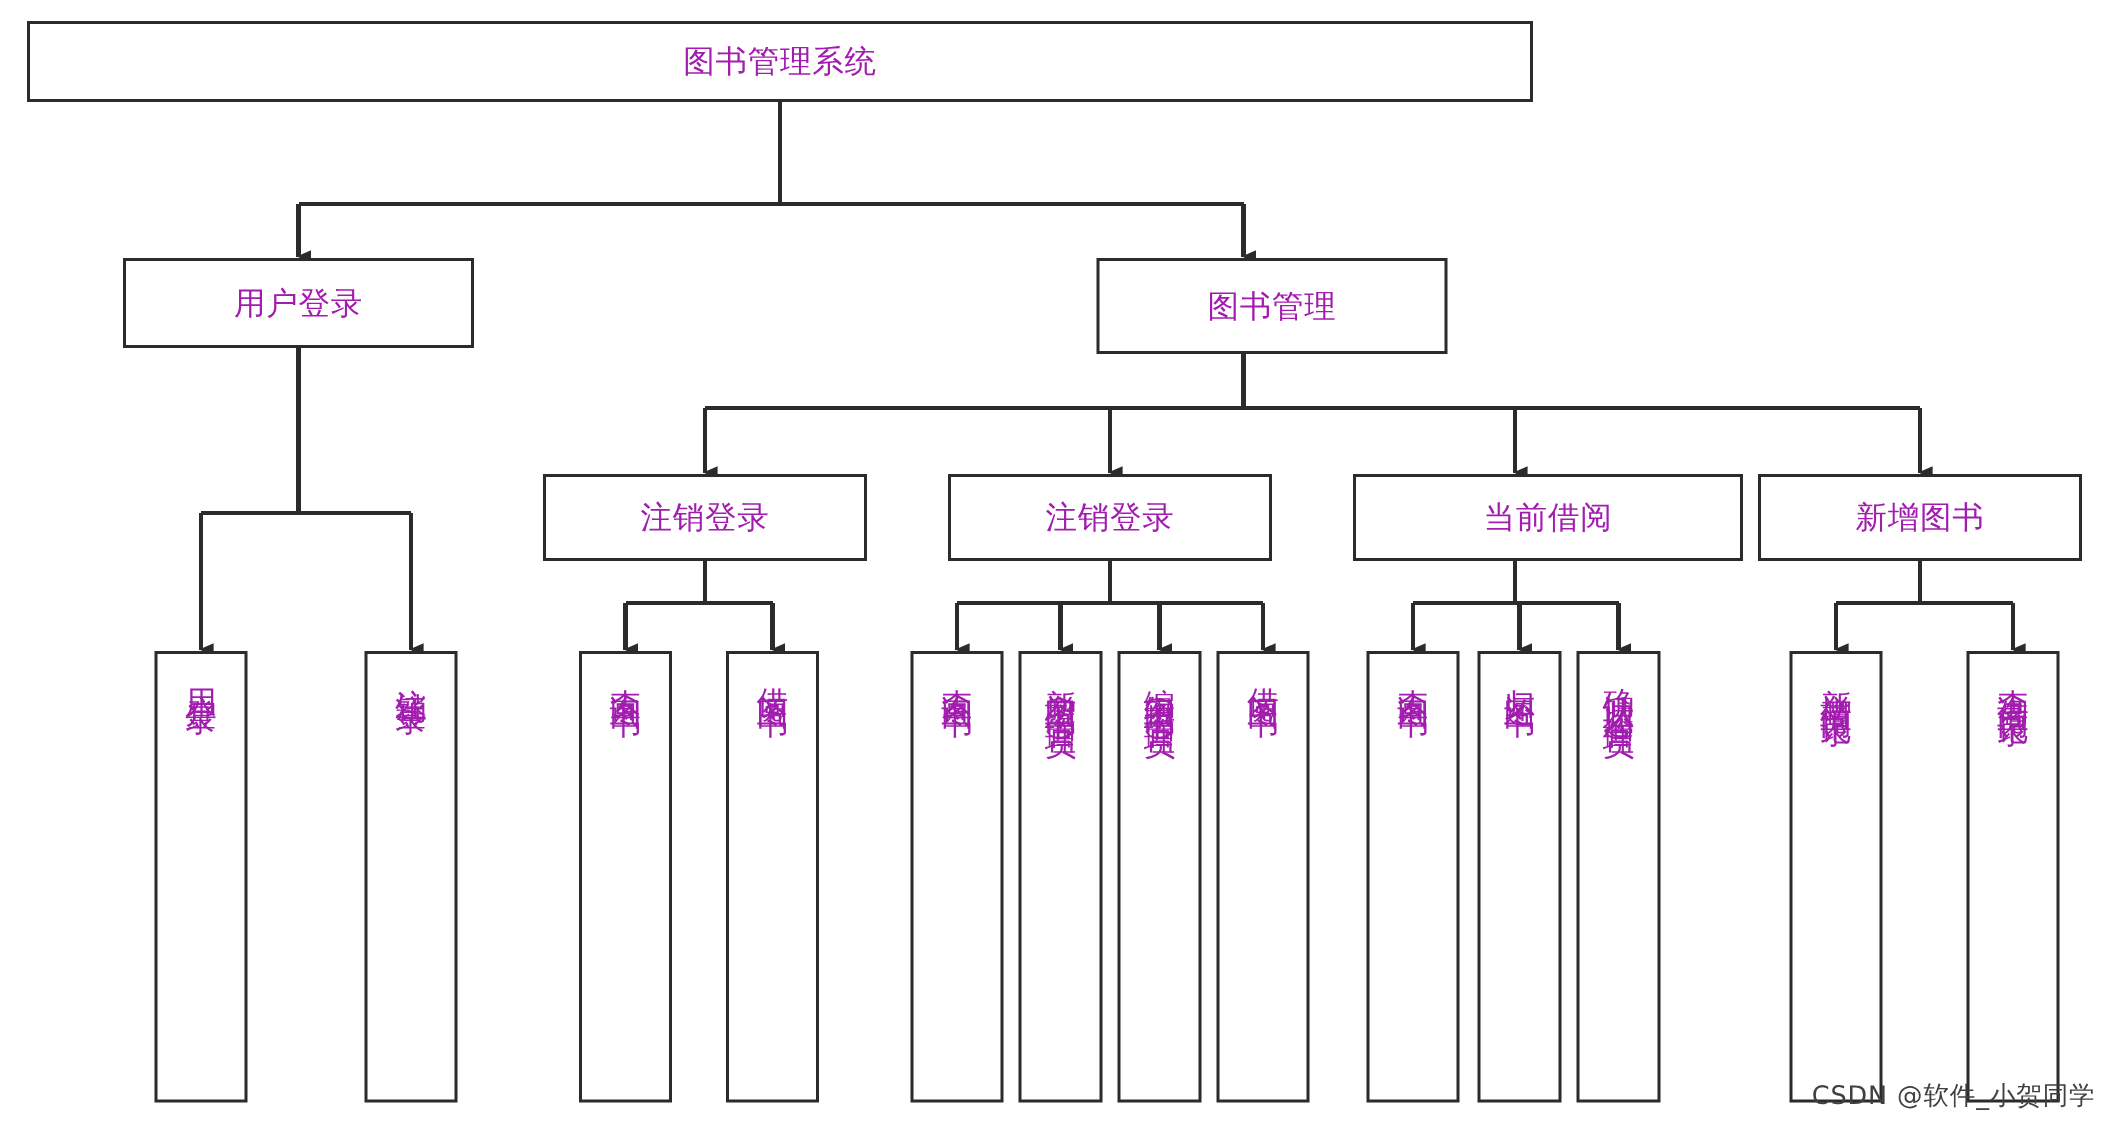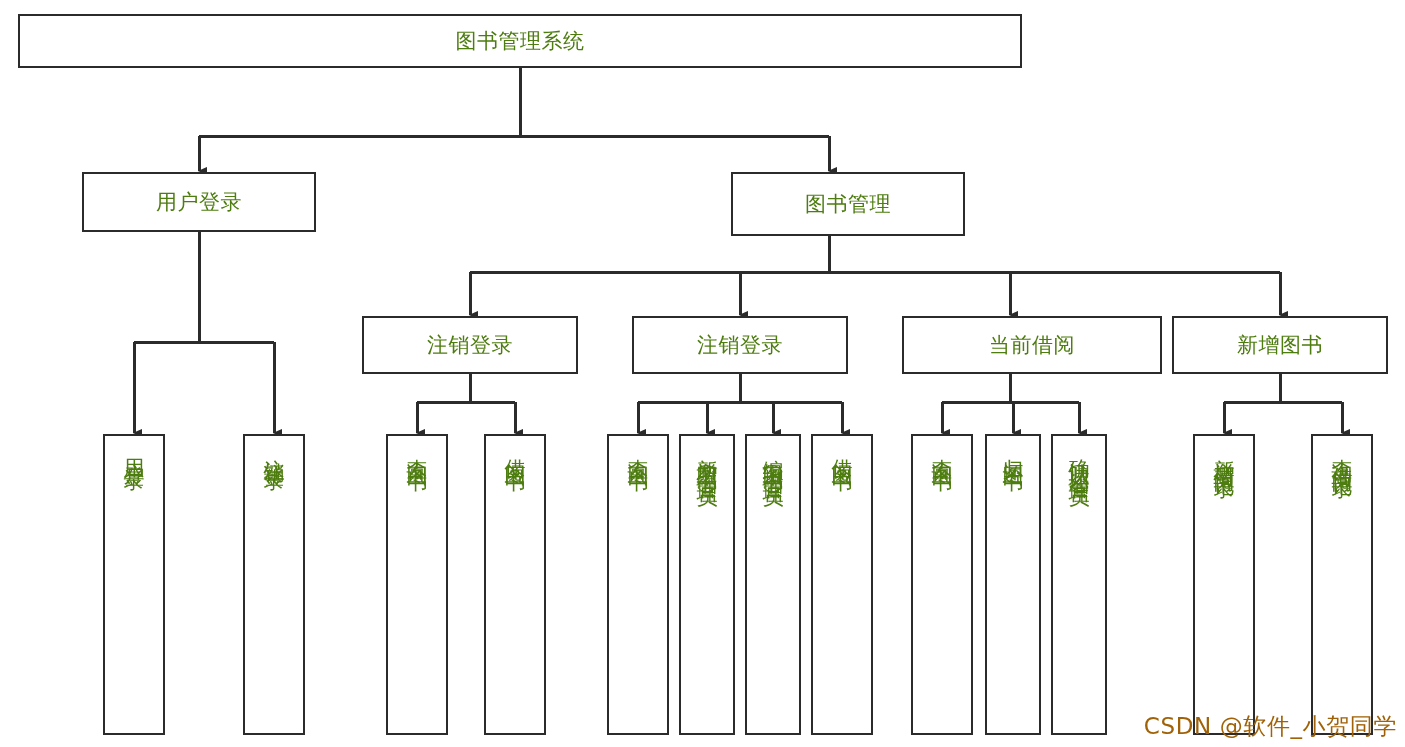--- a/index.html
+++ b/index.html
@@ -31,21 +31,21 @@
     position: absolute;
     box-sizing: border-box;
     background: #ffffff;
     border: 2px solid #2b2b2b;
     display: flex;
     align-items: center;
     justify-content: center;
     overflow: hidden;
   }
   .node-label {
-    color: #4d7c0f;
+    color: #a21caf;
     text-align: center;
     line-height: 1.18;
     white-space: nowrap;
     letter-spacing: 0.5px;
   }
   .node.horizontal .node-label {
     font-size: 21px;
     writing-mode: horizontal-tb;
   }
   .node.root .node-label {
@@ -60,22 +60,22 @@
     text-orientation: upright;
     font-size: 21px;
     line-height: 1.05;
     letter-spacing: 4px;
     white-space: nowrap;
   }
   .watermark {
     position: absolute;
     right: 8px;
     bottom: 5px;
-    font-size: 23px;
-    color: #a16207;
+    font-size: 17px;
+    color: #404040;
     letter-spacing: 0.6px;
     white-space: nowrap;
     font-family: "DejaVu Sans", "Liberation Sans", sans-serif;
   }
 </style>
 </head>
 <body>
 
 <div id="diagram-root">
   <svg class="edge-layer" viewBox="0 0 1405 747">

